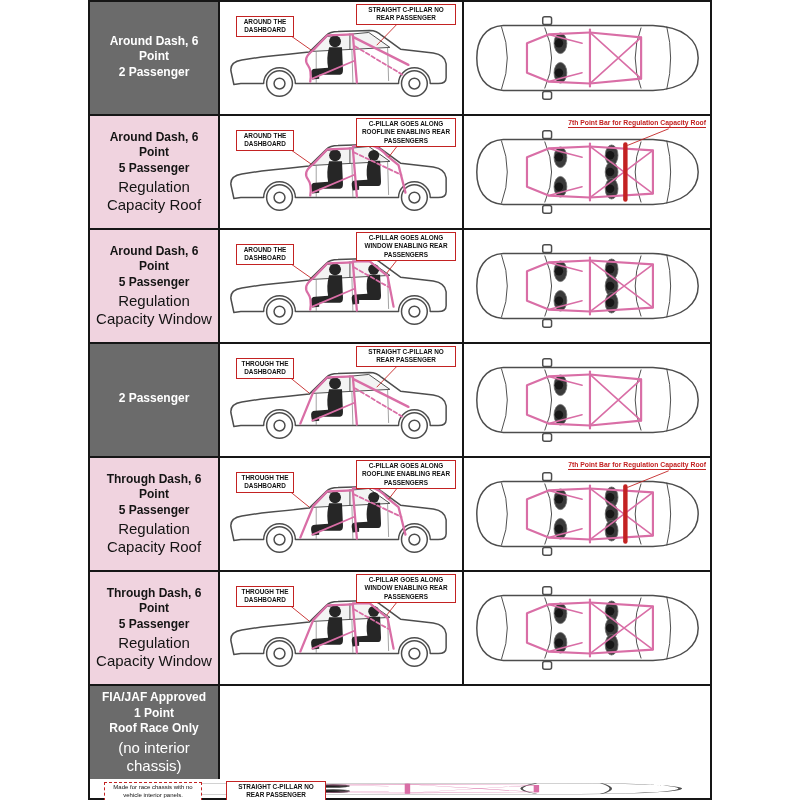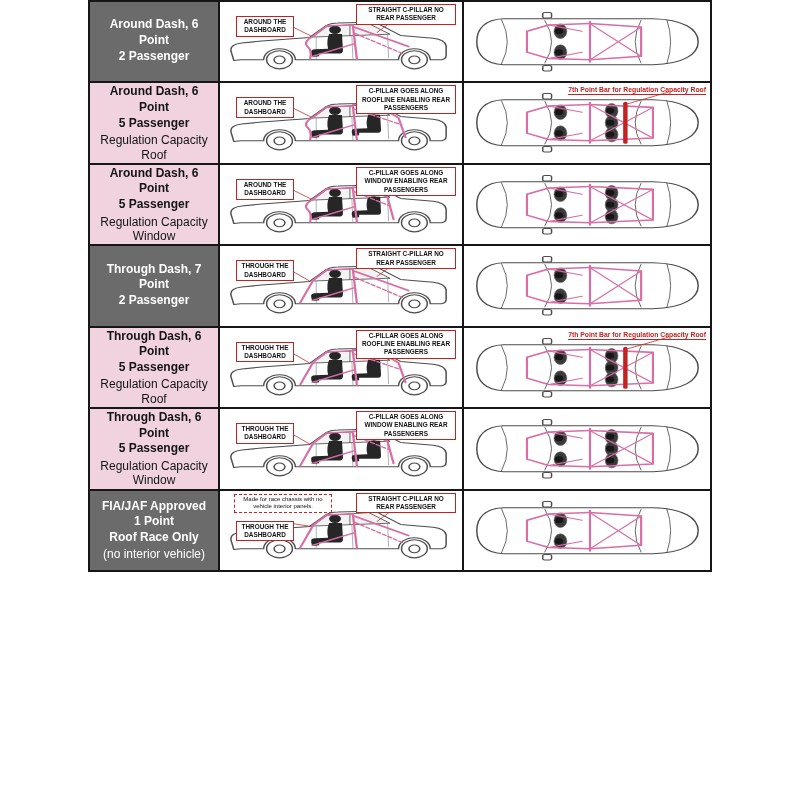--- a/index.html
+++ b/index.html
@@ -1,27 +1,27 @@
 <!DOCTYPE html>
 <html><head>
 <meta charset="utf-8">
 <style>
   html,body{margin:0;padding:0;background:#ffffff;}
   body{width:800px;height:800px;position:relative;font-family:"Liberation Sans",sans-serif;}
-  .chart{position:absolute;left:88px;top:0;width:624px;height:572px;box-sizing:border-box;
+  .chart{position:absolute;left:88px;top:0;width:624px;height:800px;box-sizing:border-box;
          border:2px solid #161616;display:flex;flex-direction:column;}
   .row{flex:1 1 0;display:flex;border-bottom:2px solid #161616;min-height:0;}
-  .row:last-child{border-bottom:none;}
+  .row:last-child{border-bottom:none;flex-direction:column;}
   .label-cell{width:130px;box-sizing:border-box;border-right:2px solid #161616;
               display:flex;flex-direction:column;justify-content:center;align-items:center;
               text-align:center;padding:4px 6px;}
   .theme-dark .label-cell{background:#6b6b6b;color:#ffffff;}
   .theme-pink .label-cell{background:#f0d3df;color:#141414;}
   .t{font-size:12px;font-weight:bold;line-height:1.3;}
-  .sub{font-size:12px;font-weight:normal;margin-top:2px;line-height:1.2;}
+  .sub{font-size:15px;font-weight:normal;margin-top:2px;line-height:1.2;}
   .side-cell{width:244px;box-sizing:border-box;border-right:2px solid #161616;position:relative;background:#fff;}
   .top-cell{flex:1;position:relative;background:#fff;}
   .side-cell svg,.top-cell svg{position:absolute;left:0;top:0;width:100%;height:100%;}
   .anno{position:absolute;border:1px solid #c32222;background:#ffffff;color:#111;
         font-weight:bold;font-size:6.4px;line-height:1.3;padding:1px 2px;text-align:center;z-index:2;}
   .anno-dash{left:16px;top:14px;width:52px;}
   .anno-cpillar{right:6px;top:2px;width:94px;}
   .race-note{position:absolute;left:14px;top:3px;width:92px;border:1px dashed #c32222;background:#fff;
              color:#111;font-size:6px;line-height:1.3;padding:1px 2px;text-align:center;z-index:2;}
   .row-7 .anno-dash{top:30px;}
@@ -205,21 +205,20 @@
         <use href="#fig-top" transform="translate(150,57)"></use>
         <use href="#fig-top" transform="translate(150,74)"></use>
         <use href="#cage-top-core"></use>
         <use href="#cage-top-rear5"></use>
       </svg>
     </div>
   </div>
 
   <div class="row theme-dark">
     <div class="label-cell">
-      <div class="t">Through Dash, 7 Point</div>
       <div class="t">2 Passenger</div>
       <div class="sub"></div>
     </div>
     <div class="side-cell">
       <svg viewBox="0 0 244 114" preserveAspectRatio="none">
         <use href="#car-side"></use>
         <use href="#fig-side" transform="translate(116,65)"></use>
         <use href="#cage-hoop"></use>
         <use href="#cage-front-through"></use>
         <use href="#cage-rear-straight"></use>
@@ -309,21 +308,21 @@
         <use href="#cage-top-rear5"></use>
       </svg>
     </div>
   </div>
 
   <div class="row theme-dark row-7">
     <div class="label-cell">
       <div class="t">FIA/JAF Approved</div>
       <div class="t">1 Point</div>
       <div class="t">Roof Race Only</div>
-      <div class="sub">(no interior vehicle)</div>
+      <div class="sub">(no interior chassis)</div>
     </div>
     <div class="side-cell">
       <svg viewBox="0 0 244 114" preserveAspectRatio="none">
         <use href="#car-side"></use>
         <use href="#fig-side" transform="translate(116,65)"></use>
         <use href="#cage-hoop"></use>
         <use href="#cage-front-through"></use>
         <use href="#cage-rear-straight"></use>
         <path class="leader" d="M70,46 L92,51"></path>
         <path class="leader" d="M180,21 L158,44"></path>

